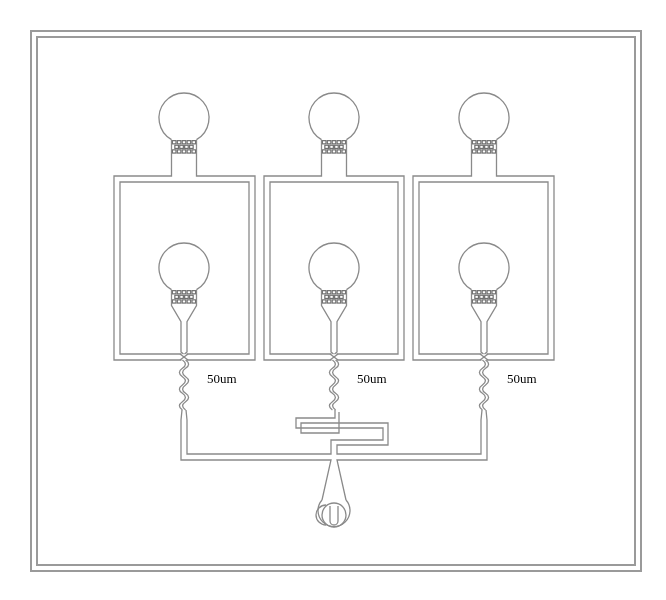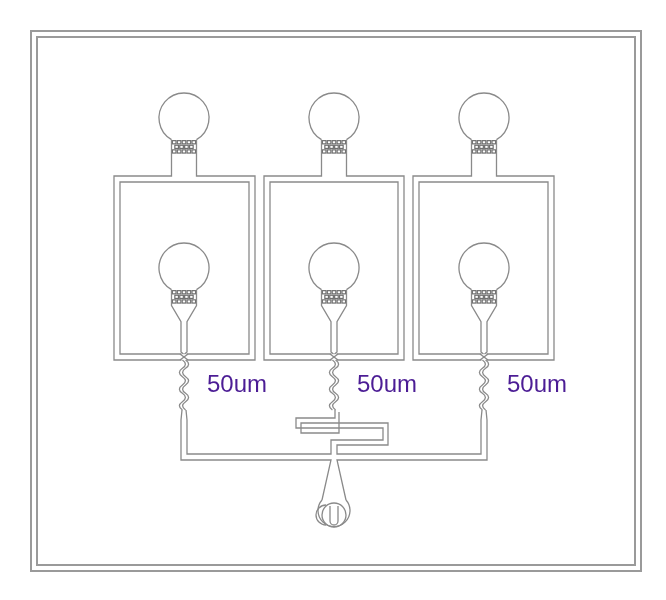--- a/index.html
+++ b/index.html
@@ -3,23 +3,23 @@
   <meta charset="utf-8">
   <style>
     html, body { margin: 0; padding: 0; background: #ffffff; }
     body { width: 666px; height: 600px; position: relative; overflow: hidden; }
     #canvas { position: absolute; left: 0; top: 0; }
     .ln { fill: none; stroke: #8a8a8a; stroke-width: 1.3; }
     .ln-dark { fill: none; stroke: #6e6e6e; stroke-width: 1.2; }
     .frame { fill: none; stroke: #9a9a9a; stroke-width: 2; }
     .label {
       position: absolute;
-      font-family: Liberation Sans, sans-serif;
-      font-size: 24px;
-      color: #4c1d95;
+      font-family: Liberation Serif, serif;
+      font-size: 13px;
+      color: #000000;
       line-height: 1;
       white-space: nowrap;
     }
   </style>
 </head>
 <body>
 
 <svg id="canvas" width="666" height="600" viewBox="0 0 666 600" xmlns="http://www.w3.org/2000/svg">
   <g id="frame-group">
       <rect x="31" y="31" width="610" height="540" class="frame"></rect>

